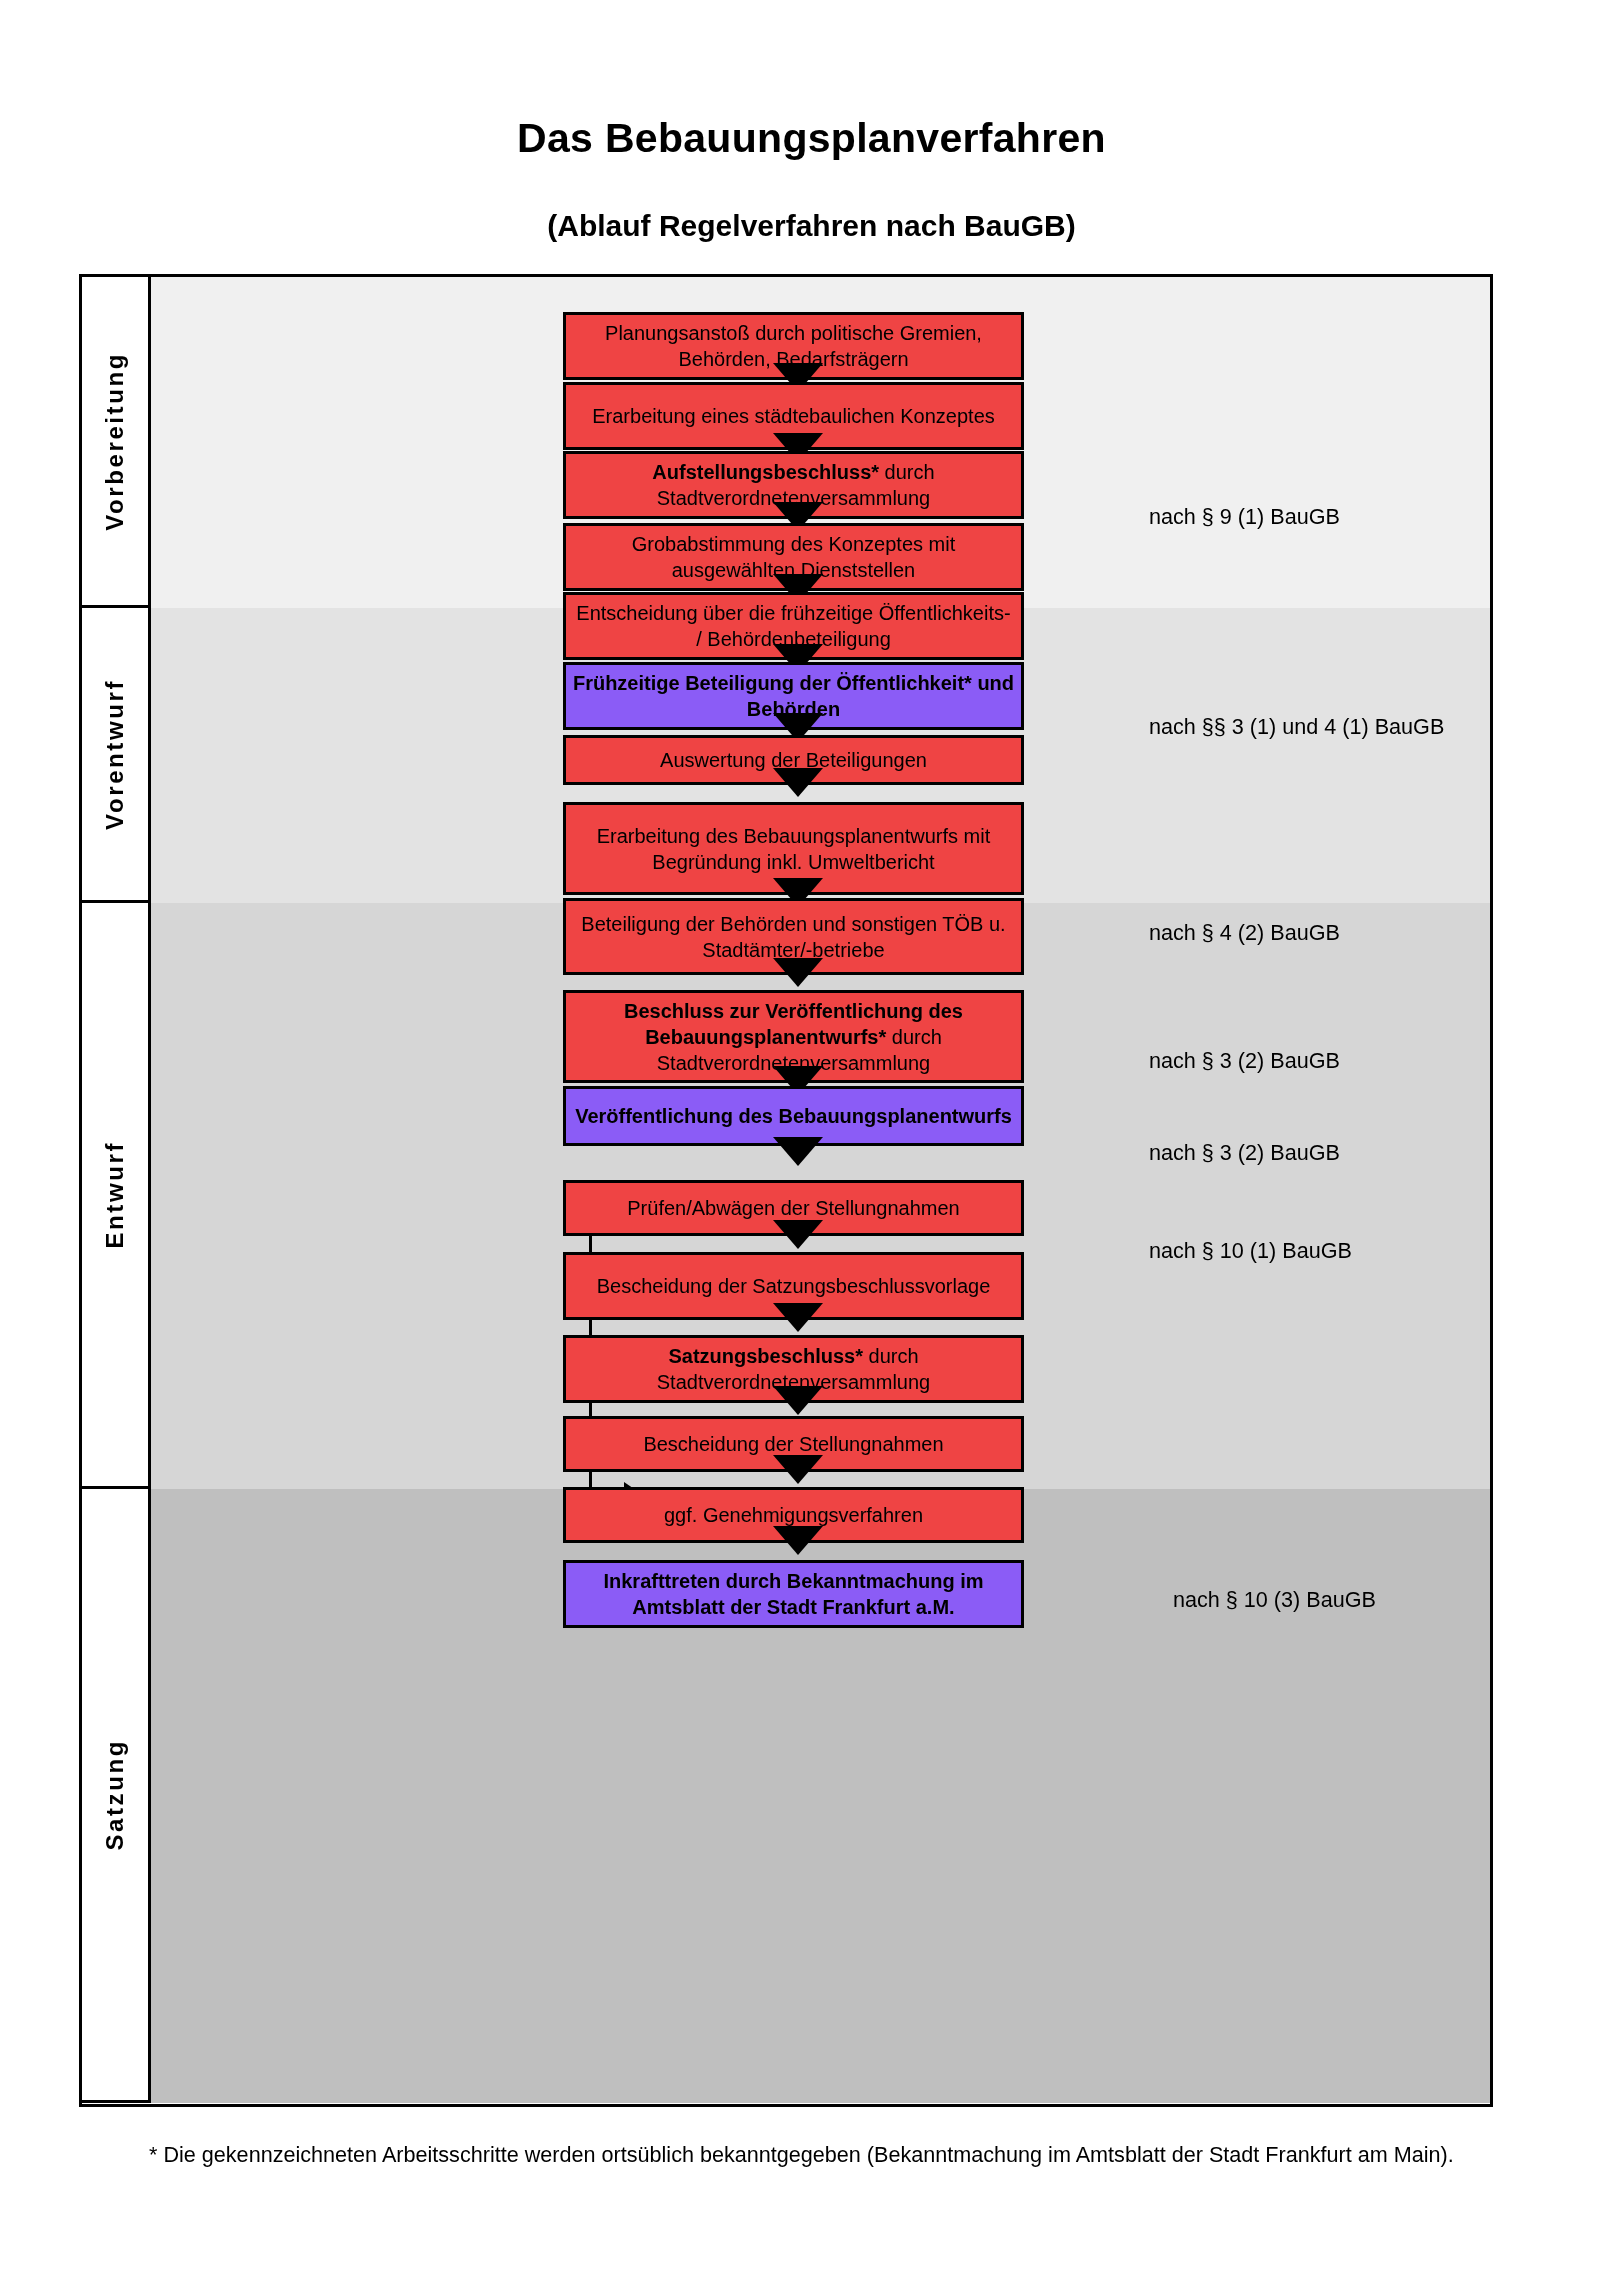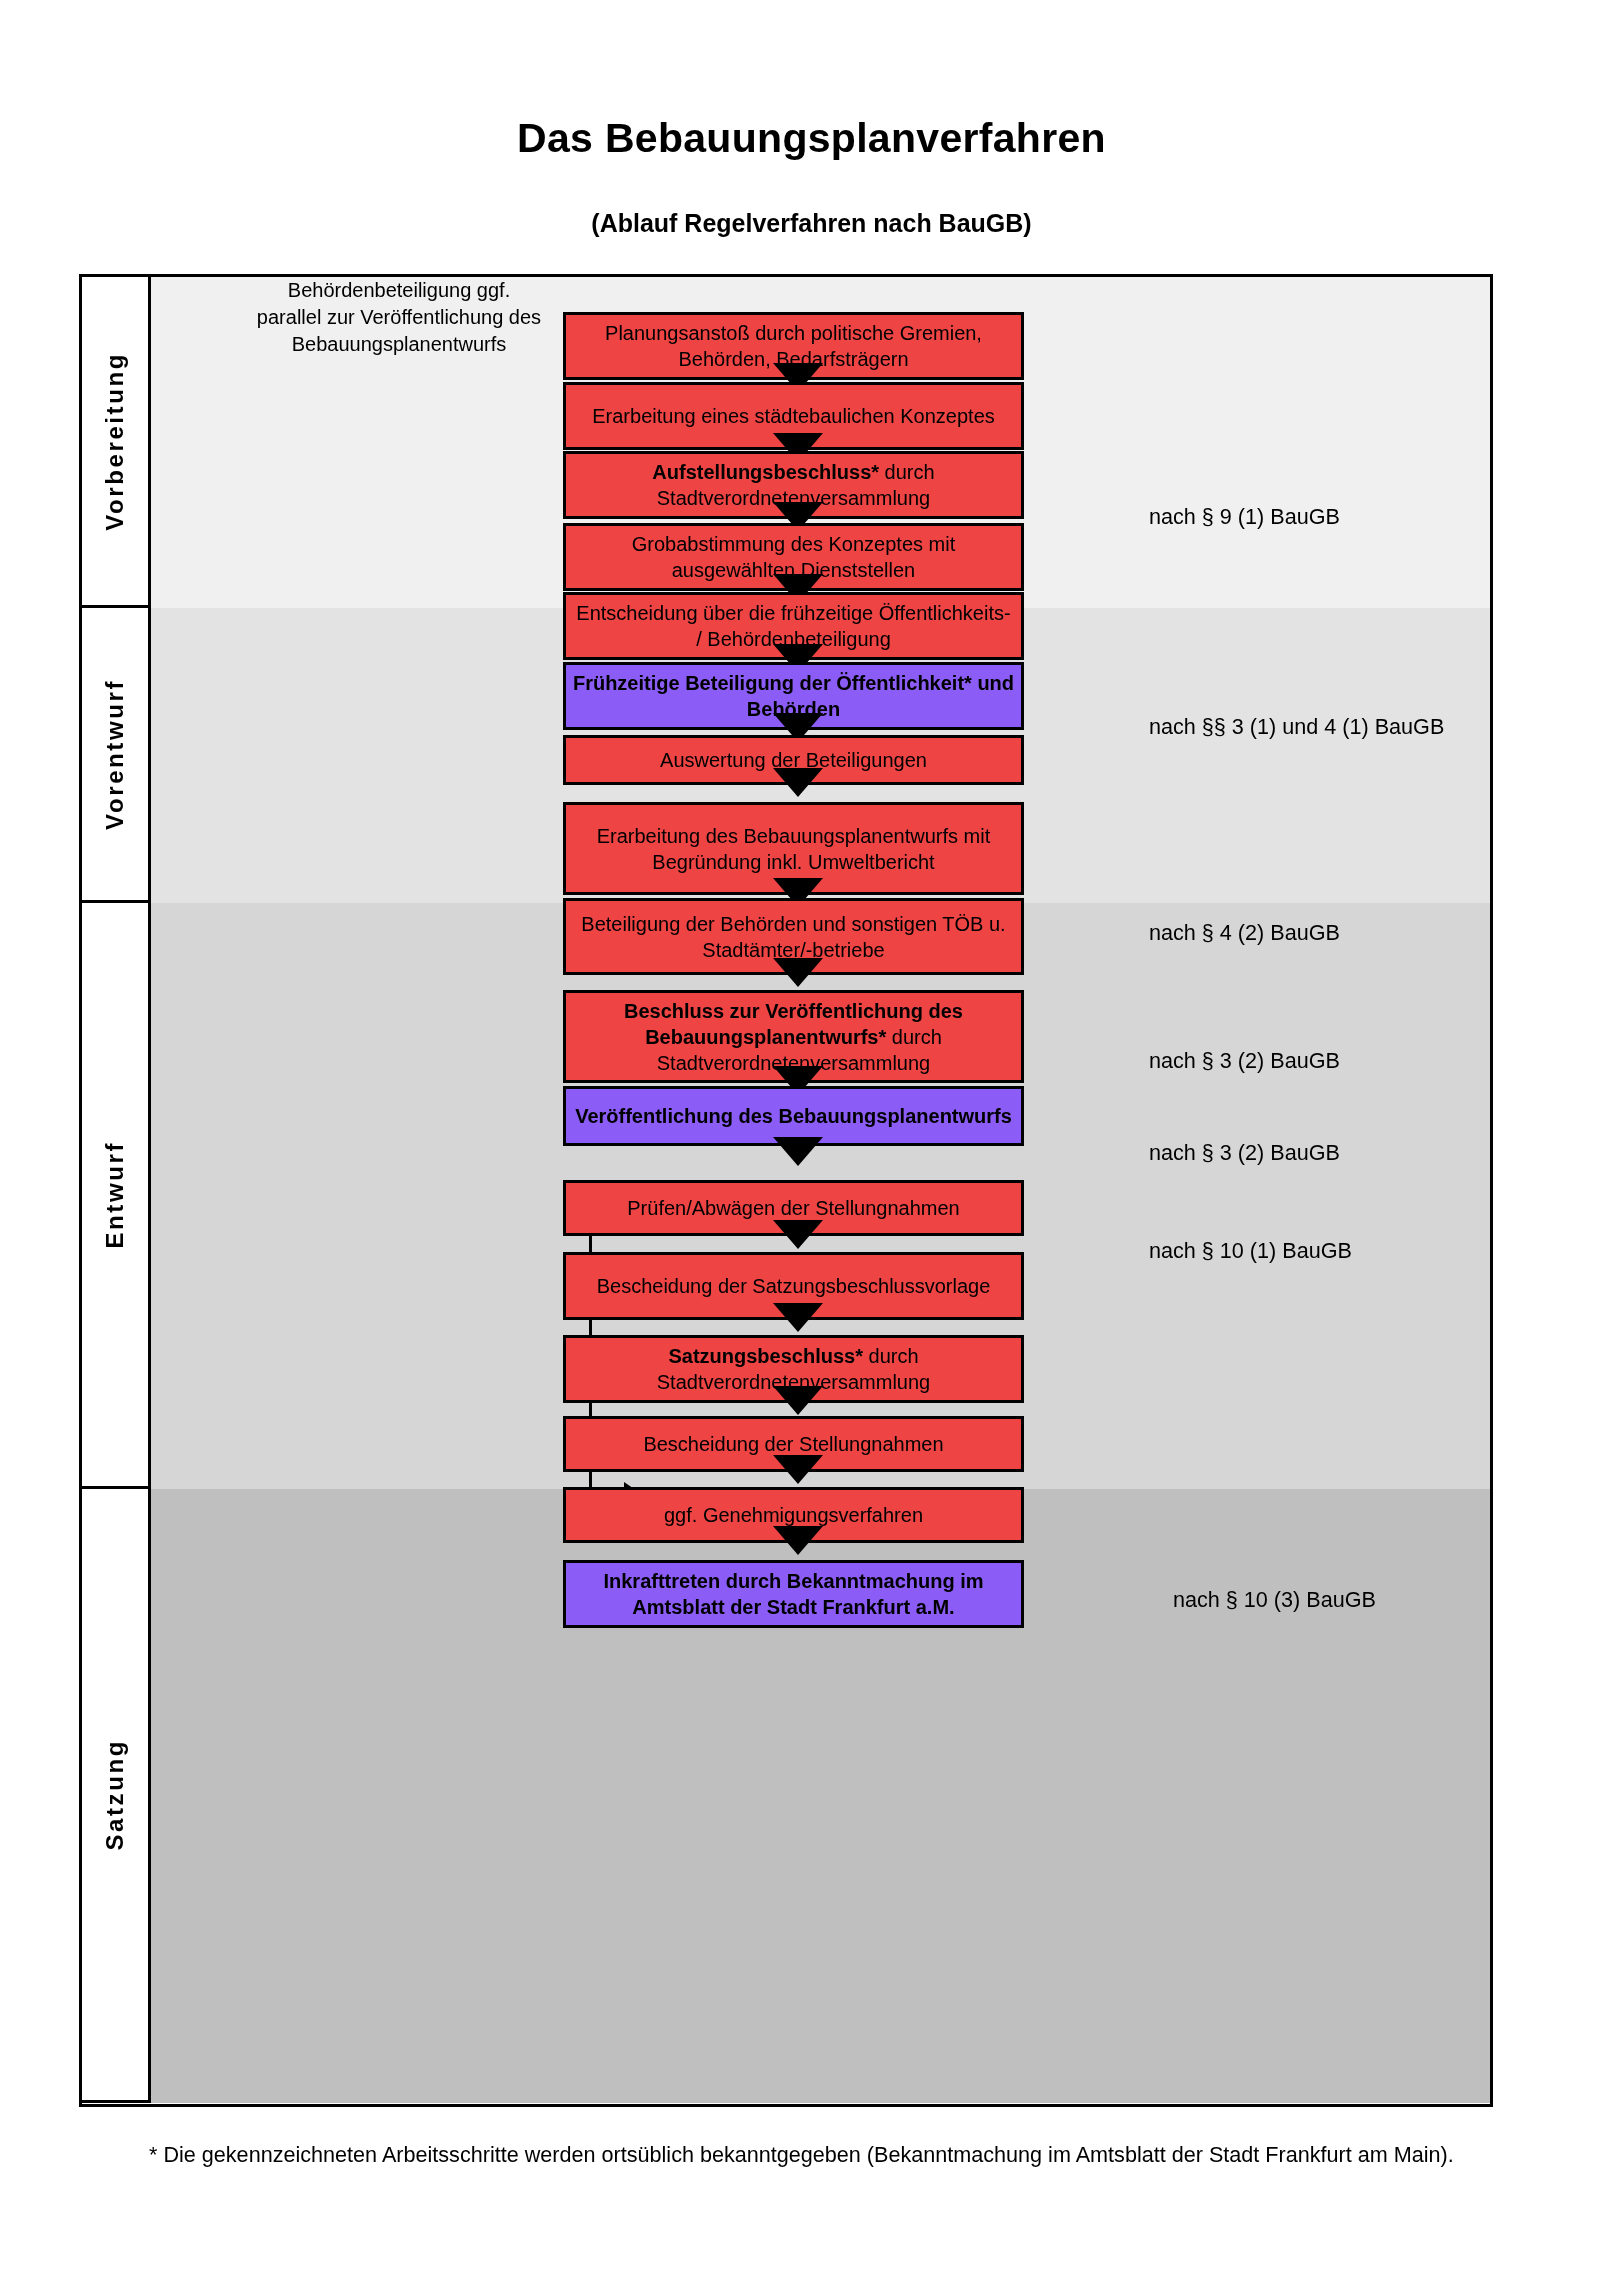--- a/index.html
+++ b/index.html
@@ -5,21 +5,21 @@
   html,body{margin:0;padding:0;background:#ffffff;}
   body{width:1623px;height:2295px;position:relative;font-family:"Liberation Sans",sans-serif;color:#000;}
 
   
   #doc-title{
     position:absolute;left:0;top:115px;width:1623px;text-align:center;
     font-size:41px;font-weight:bold;letter-spacing:0.3px;
   }
   #doc-subtitle{
     position:absolute;left:0;top:209px;width:1623px;text-align:center;
-    font-size:25px;font-weight:bold;
+    font-size:30px;font-weight:bold;
   }
 
   
   #frame{
     position:absolute;left:79px;top:274px;width:1414px;height:1833px;
     border:3.9px solid #000;box-sizing:border-box;
   }
 
   
   .band{position:absolute;left:69px;right:0;box-sizing:border-box;}
@@ -105,21 +105,20 @@
   <div class="phase-label" id="label-vorentwurf">
     <span>Vorentwurf</span>
   </div>
   <div class="phase-label" id="label-entwurf">
     <span>Entwurf</span>
   </div>
   <div class="phase-label" id="label-satzung">
     <span>Satzung</span>
   </div>
 
-  <div id="side-note">Behördenbeteiligung ggf. parallel zur Veröffentlichung des Bebauungsplanentwurfs</div>
   <div id="bracket-vline"></div>
   <div id="bracket-top"></div>
   <div id="bracket-bot"></div>
   <div id="bracket-head"></div>
 
   <div id="nodes-layer">
       <div class="node" style="top: 35px; height: 68px;">
         <div>Planungsanstoß durch politische Gremien, Behörden, Bedarfsträgern</div>
       </div>
       <div class="arrow" style="top: 86px;"></div>

